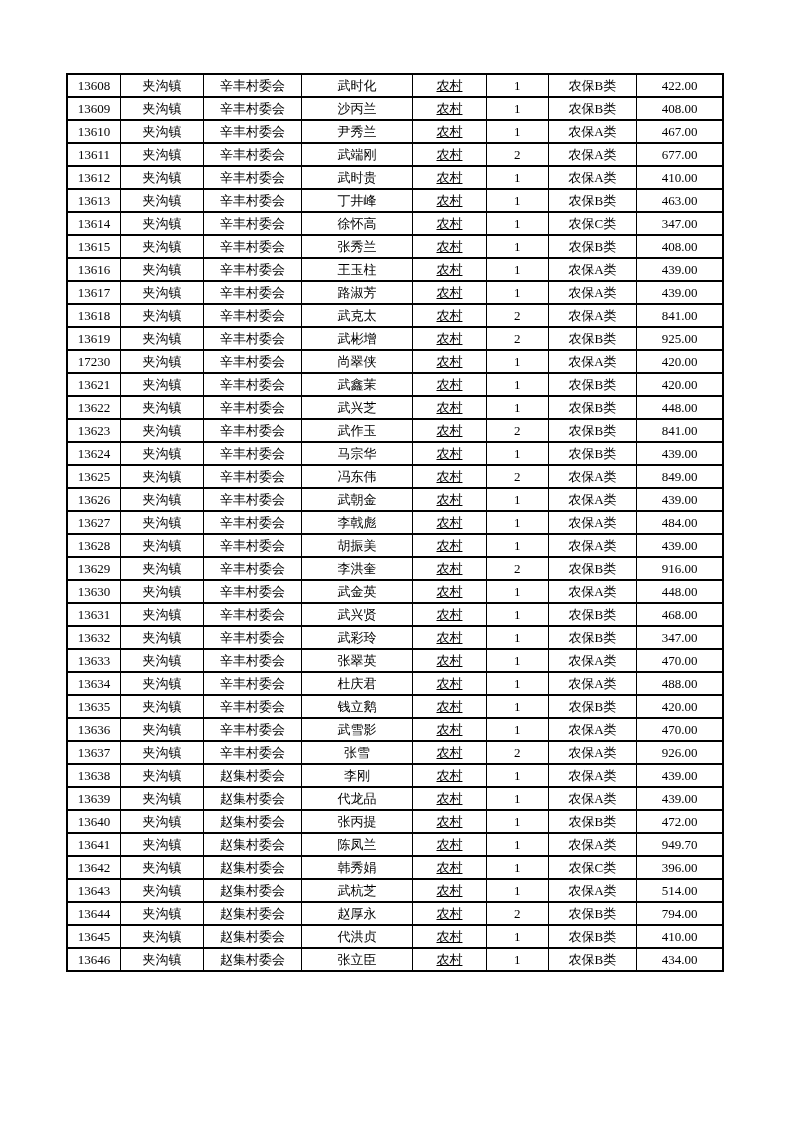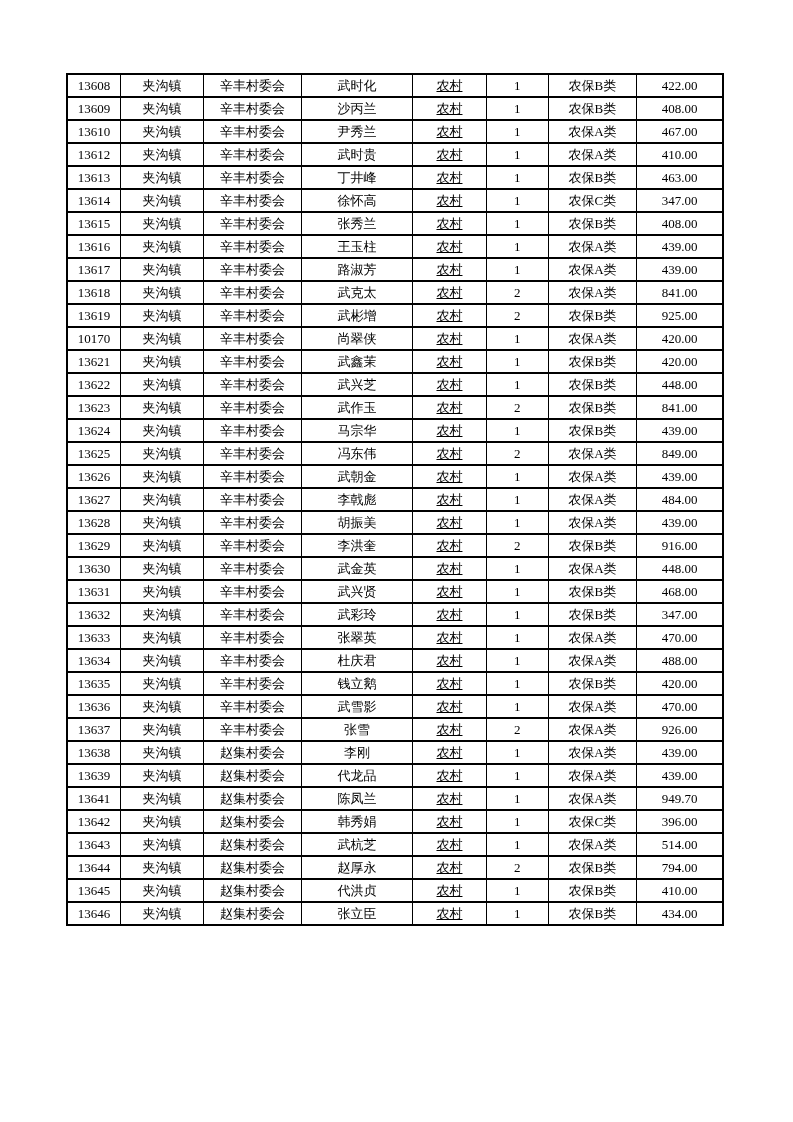--- a/index.html
+++ b/index.html
@@ -88,20 +88,30 @@
           <td class="col-id">13610</td>
           <td class="col-town">夹沟镇</td>
           <td class="col-village">辛丰村委会</td>
           <td class="col-name">尹秀兰</td>
           <td class="col-type">农村</td>
           <td class="col-count">1</td>
           <td class="col-class">农保A类</td>
           <td class="col-amount">467.00</td>
         </tr>
         <tr>
+          <td class="col-id">13611</td>
+          <td class="col-town">夹沟镇</td>
+          <td class="col-village">辛丰村委会</td>
+          <td class="col-name">武端刚</td>
+          <td class="col-type">农村</td>
+          <td class="col-count">2</td>
+          <td class="col-class">农保A类</td>
+          <td class="col-amount">677.00</td>
+        </tr>
+        <tr>
           <td class="col-id">13612</td>
           <td class="col-town">夹沟镇</td>
           <td class="col-village">辛丰村委会</td>
           <td class="col-name">武时贵</td>
           <td class="col-type">农村</td>
           <td class="col-count">1</td>
           <td class="col-class">农保A类</td>
           <td class="col-amount">410.00</td>
         </tr>
         <tr>
@@ -168,21 +178,21 @@
           <td class="col-id">13619</td>
           <td class="col-town">夹沟镇</td>
           <td class="col-village">辛丰村委会</td>
           <td class="col-name">武彬增</td>
           <td class="col-type">农村</td>
           <td class="col-count">2</td>
           <td class="col-class">农保B类</td>
           <td class="col-amount">925.00</td>
         </tr>
         <tr>
-          <td class="col-id">10170</td>
+          <td class="col-id">17230</td>
           <td class="col-town">夹沟镇</td>
           <td class="col-village">辛丰村委会</td>
           <td class="col-name">尚翠侠</td>
           <td class="col-type">农村</td>
           <td class="col-count">1</td>
           <td class="col-class">农保A类</td>
           <td class="col-amount">420.00</td>
         </tr>
         <tr>
           <td class="col-id">13621</td>
@@ -366,20 +376,30 @@
         </tr>
         <tr>
           <td class="col-id">13639</td>
           <td class="col-town">夹沟镇</td>
           <td class="col-village">赵集村委会</td>
           <td class="col-name">代龙品</td>
           <td class="col-type">农村</td>
           <td class="col-count">1</td>
           <td class="col-class">农保A类</td>
           <td class="col-amount">439.00</td>
+        </tr>
+        <tr>
+          <td class="col-id">13640</td>
+          <td class="col-town">夹沟镇</td>
+          <td class="col-village">赵集村委会</td>
+          <td class="col-name">张丙提</td>
+          <td class="col-type">农村</td>
+          <td class="col-count">1</td>
+          <td class="col-class">农保B类</td>
+          <td class="col-amount">472.00</td>
         </tr>
         <tr>
           <td class="col-id">13641</td>
           <td class="col-town">夹沟镇</td>
           <td class="col-village">赵集村委会</td>
           <td class="col-name">陈凤兰</td>
           <td class="col-type">农村</td>
           <td class="col-count">1</td>
           <td class="col-class">农保A类</td>
           <td class="col-amount">949.70</td>

